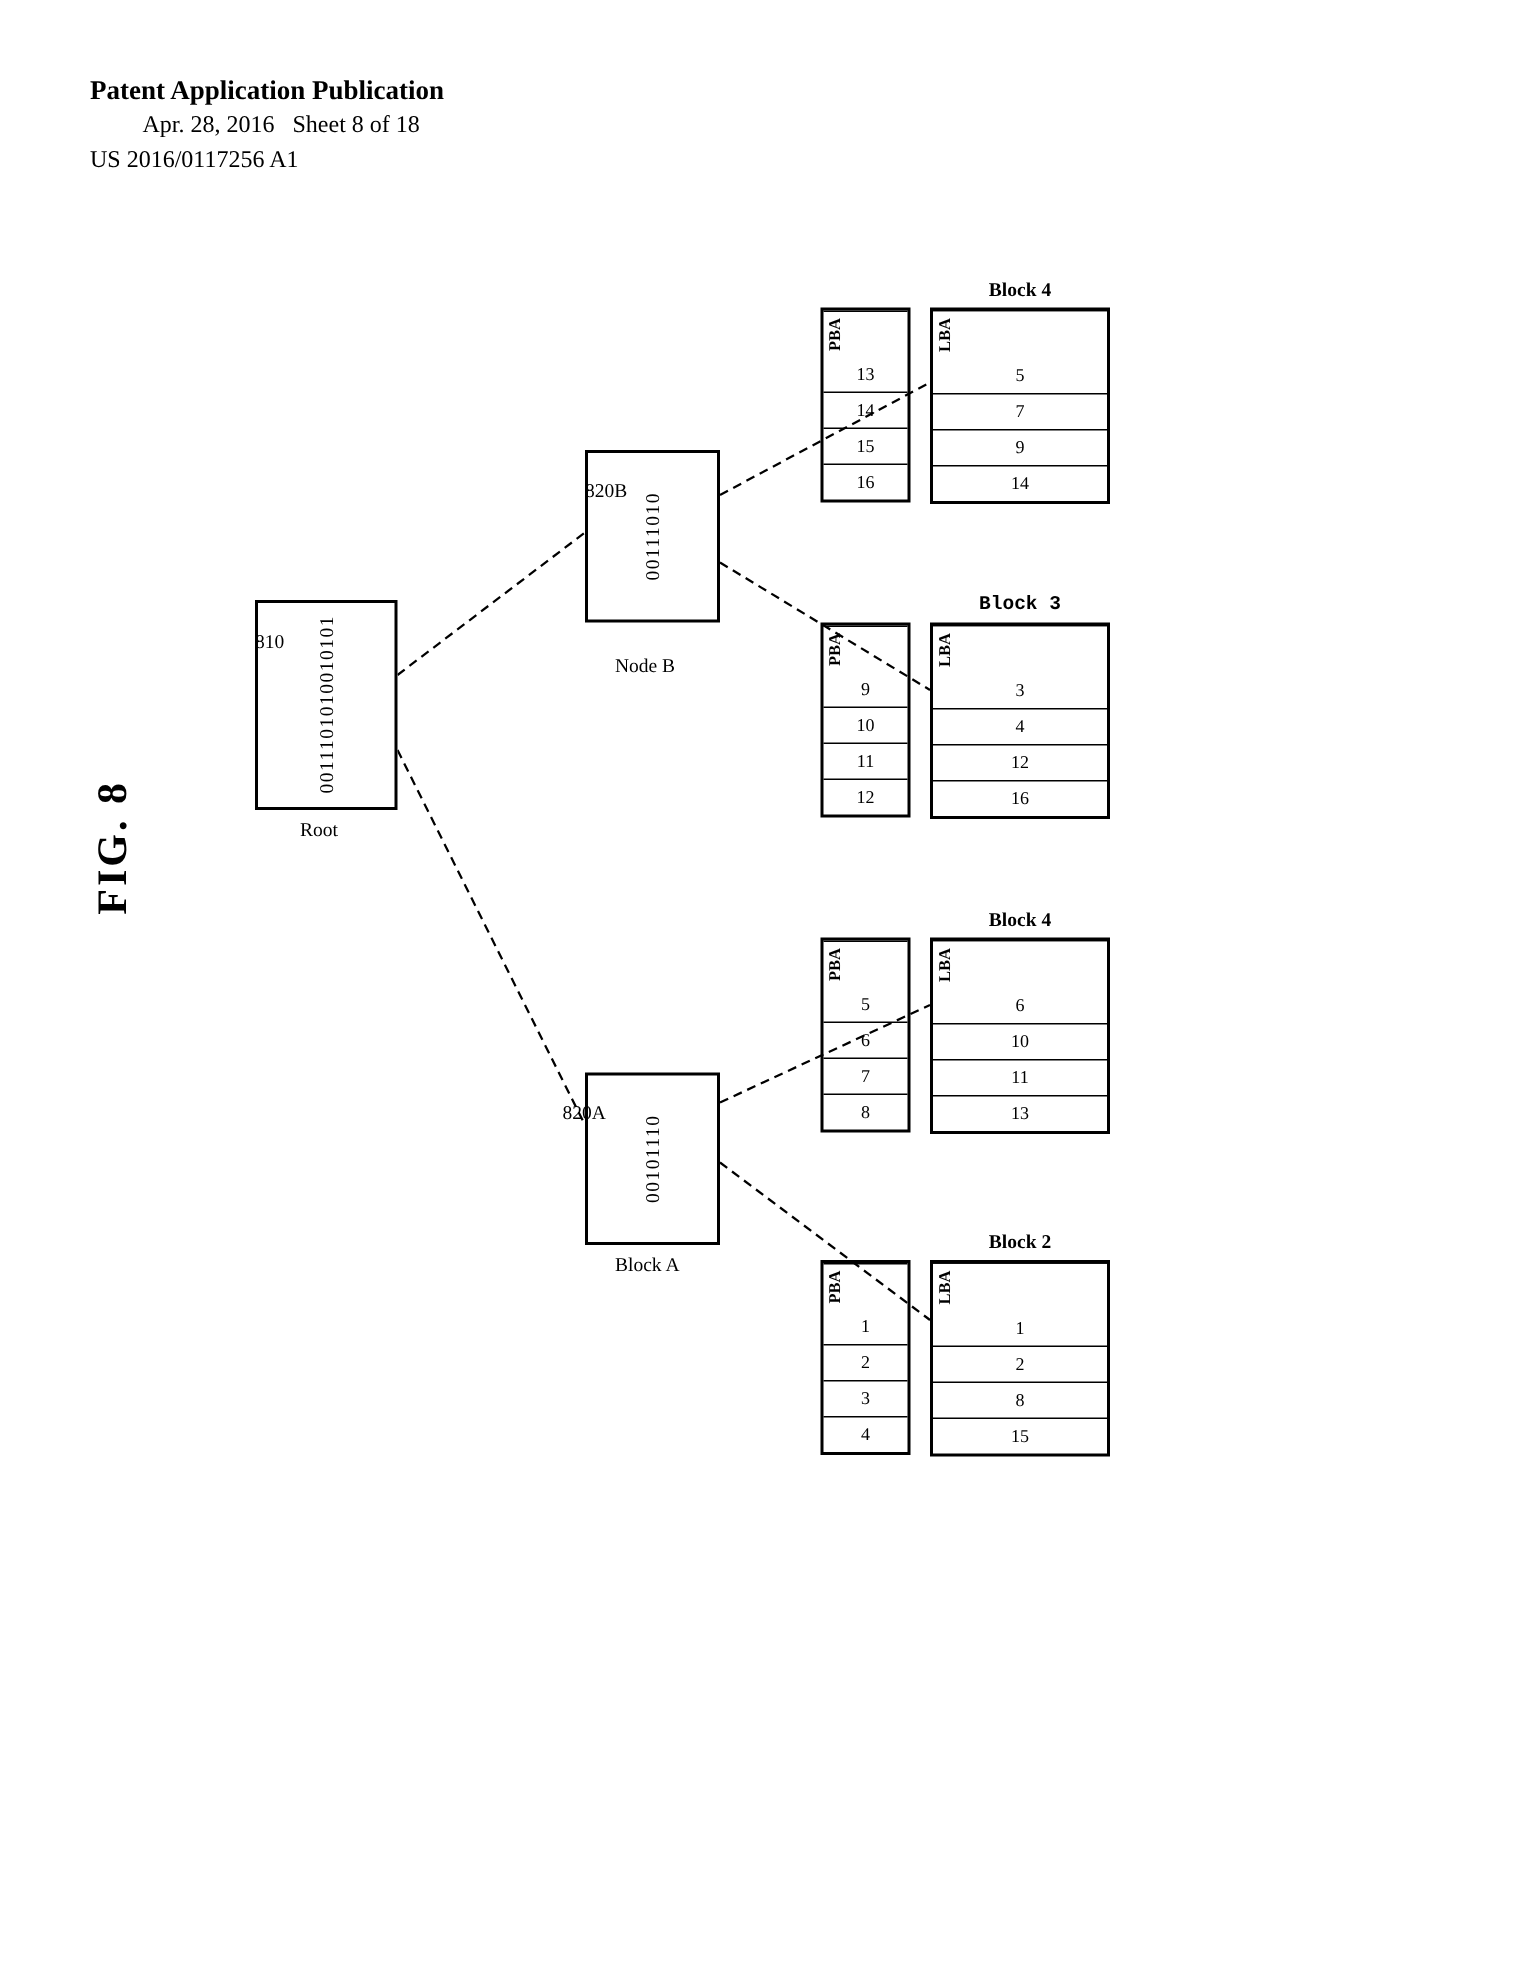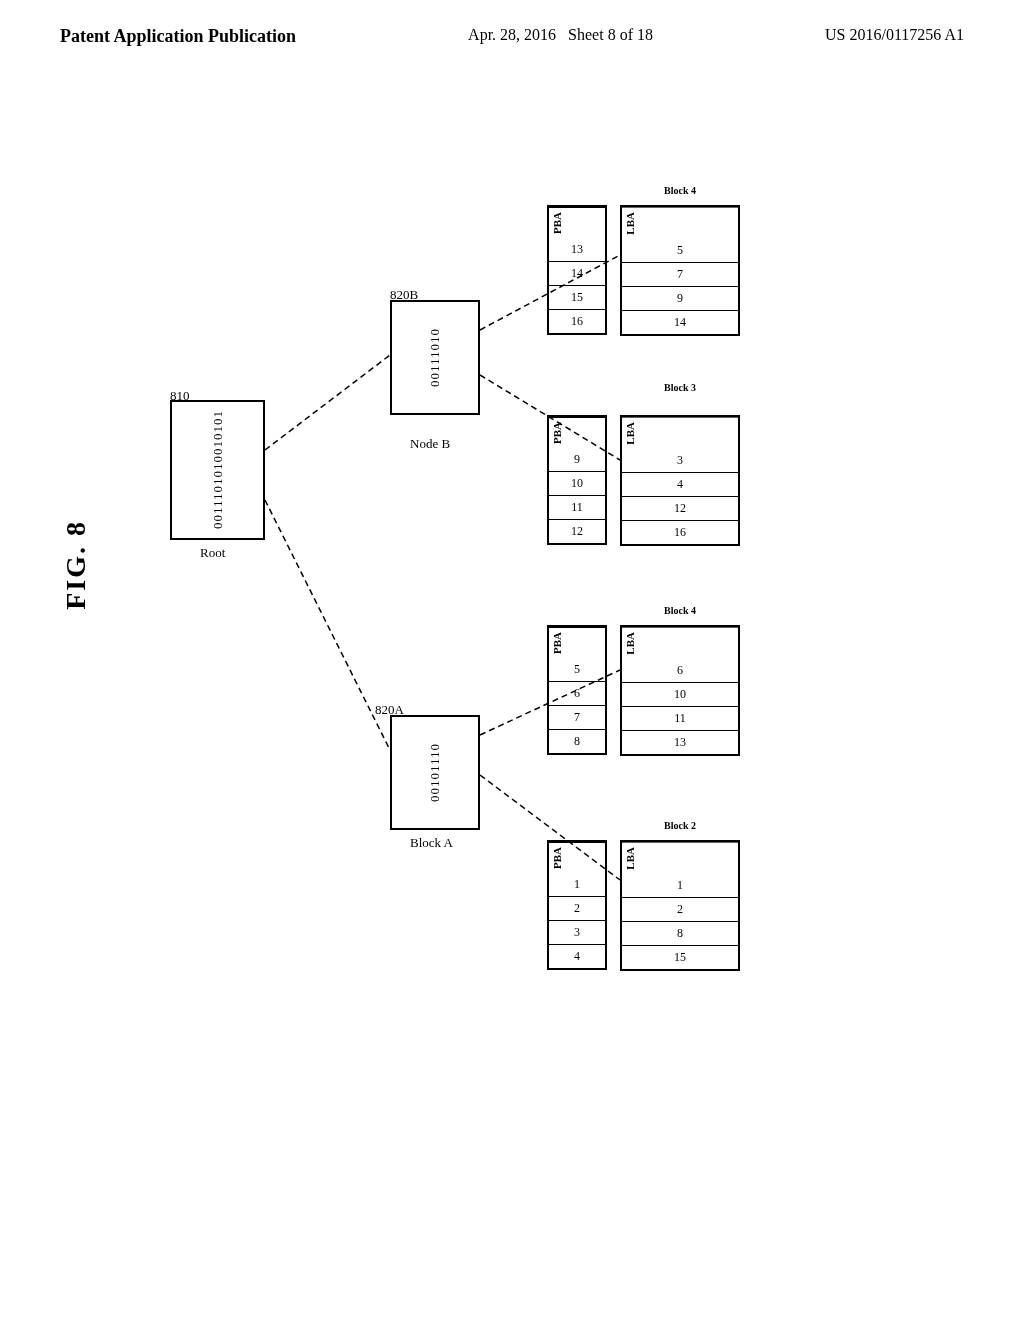--- a/index.html
+++ b/index.html
@@ -8,36 +8,38 @@
       height: 1320px;
       background: #fff;
       font-family: 'Times New Roman', Times, serif;
       overflow: hidden;
       position: relative;
     }
 
     
     .header {
       position: absolute;
-      top: 24px;
+      top: 48px;
       left: 60px;
       right: 60px;
       display: flex;
-      justify-content: space-between;
+      justify-content: flex-start;
       align-items: flex-start;
+      flex-direction: column;
     }
     .header-left {
       font-size: 18px;
       font-weight: bold;
       line-height: 1.4;
     }
     .header-center {
       font-size: 16px;
       text-align: center;
       line-height: 1.4;
+      margin-left: 35px;
     }
     .header-right {
       font-size: 16px;
       text-align: right;
       line-height: 1.4;
     }
 
     
     .fig-label {
       position: absolute;
@@ -108,36 +110,37 @@
       align-items: center;
       justify-content: center;
     }
     .block-cell:last-child {
       border-bottom: none;
     }
 
     
     .block-title {
       position: absolute;
-      font-size: 10px;
+      font-size: 13px;
       font-weight: bold;
       text-align: center;
     }
 
     
     .node-name {
       position: absolute;
       font-size: 13px;
       text-align: center;
     }
 
     
     .node-num {
       position: absolute;
       font-size: 13px;
+      margin-top: 32px;
     }
 
     
     svg.lines {
       position: absolute;
       top: 0;
       left: 0;
       width: 100%;
       height: 100%;
       overflow: visible;
@@ -204,21 +207,21 @@
   </div>
 
   <div style="position:absolute; left:487px; top:45px; width:60px; display:flex; flex-direction:column; border:2px solid #000;">
     <div class="block-col-header" style="writing-mode:vertical-rl;transform:rotate(180deg);font-size:11px;border-bottom:1px solid #000;padding:4px 2px;font-weight:bold;">PBA</div>
     <div class="block-cell">13</div>
     <div class="block-cell">14</div>
     <div class="block-cell">15</div>
     <div class="block-cell">16</div>
   </div>
 
-  <div class="block-title" style="left:560px; top:222px; width:120px;">Block 3</div>
+  <div class="block-title" style="left:560px; top:235px; width:120px;font-family:Liberation Mono, monospace;">Block 3</div>
   <div class="block-table" style="left:560px; top:255px; width:120px;">
     <div class="block-col" style="flex:1;">
       <div class="block-col-header">LBA</div>
       <div class="block-cell">3</div>
       <div class="block-cell">4</div>
       <div class="block-cell">12</div>
       <div class="block-cell">16</div>
     </div>
   </div>
   <div style="position:absolute; left:487px; top:255px; width:60px; display:flex; flex-direction:column; border:2px solid #000;">

